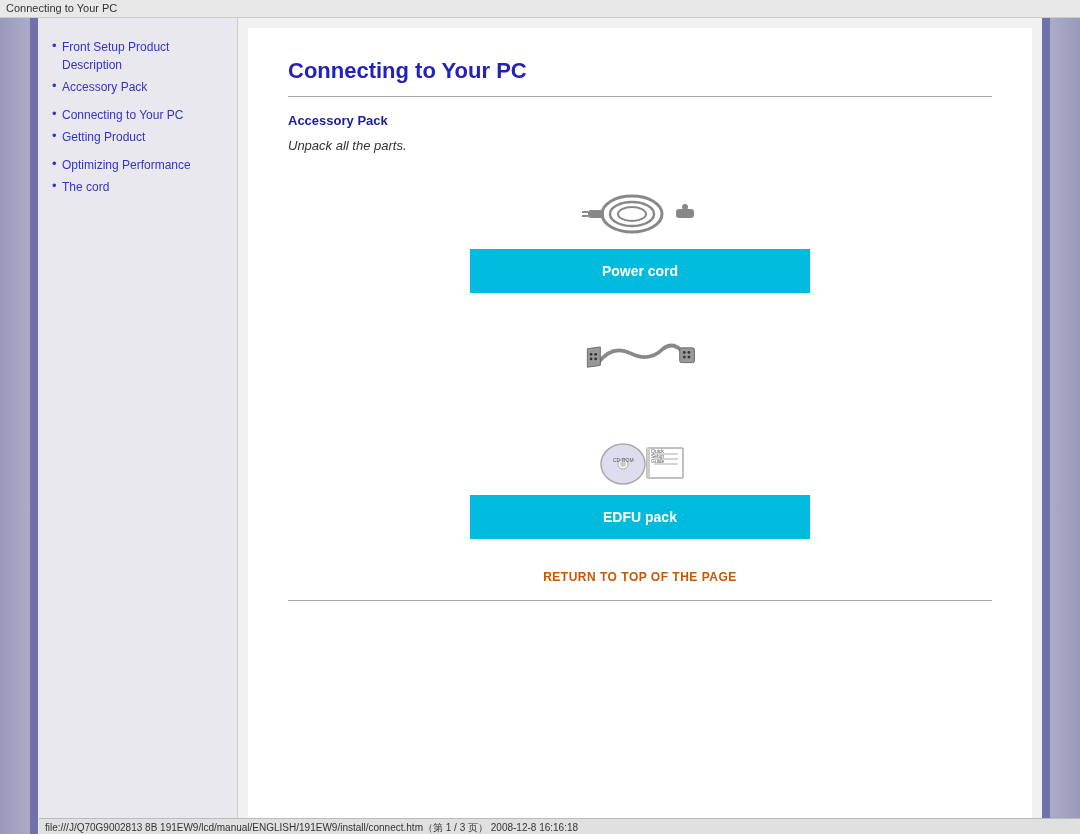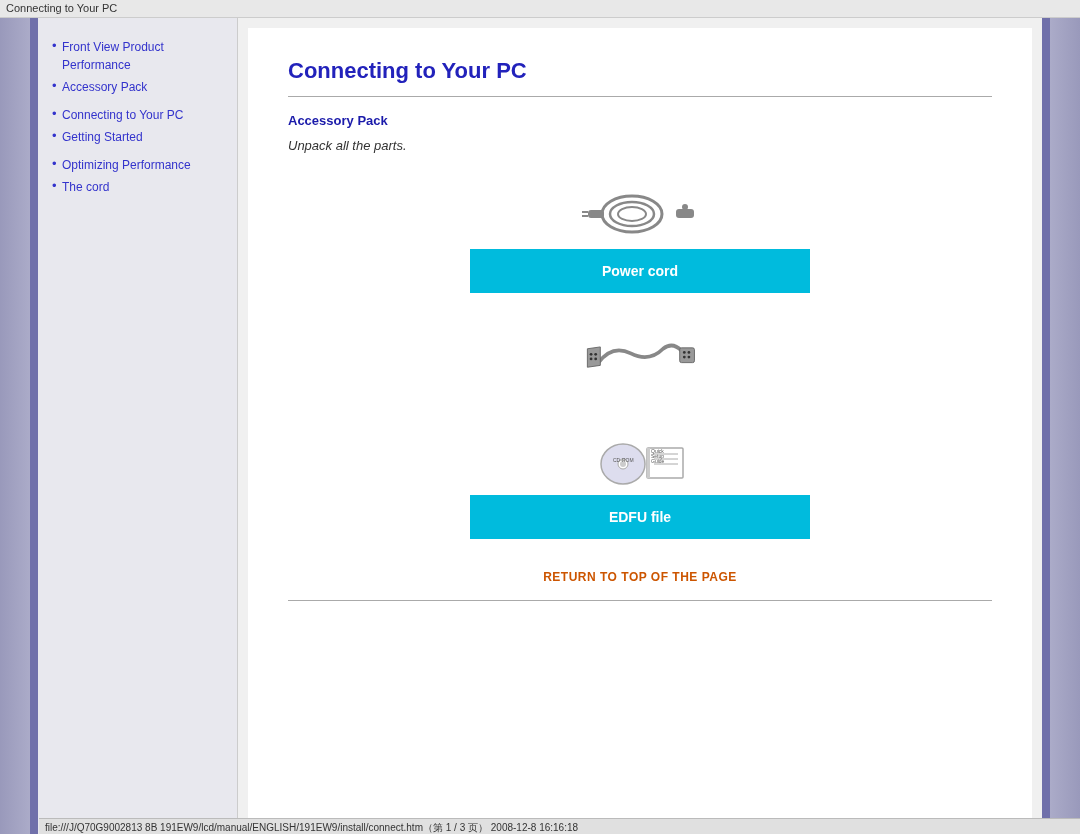--- a/index.html
+++ b/index.html
@@ -200,30 +200,30 @@
 
 <div class="browser-content">
 
   <div class="left-accent">
     <div class="left-accent-inner"></div>
   </div>
 
   <div class="sidebar">
     <ul class="sidebar-nav">
       <li>
-        <a href="#">Front View Product Performance</a>
+        <a href="#">Front Setup Product Description</a>
       </li>
       <li>
         <a href="#">Accessory Pack</a>
       </li>
       <li class="group-gap">
         <a href="#">Connecting to Your PC</a>
       </li>
       <li>
-        <a href="#">Getting Started</a>
+        <a href="#">Getting Product</a>
       </li>
       <li class="group-gap">
         <a href="#">Optimizing Performance</a>
       </li>
       <li>
         <a href="#">The cord</a>
       </li>
     </ul>
   </div>
 
@@ -290,21 +290,21 @@
             <rect x="72" y="22" width="36" height="30" rx="1" fill="white" stroke="#aaa" stroke-width="1.5"></rect>
             <rect x="72" y="22" width="3" height="30" fill="#ccc"></rect>
             <line x1="79" y1="28" x2="103" y2="28" stroke="#aaa" stroke-width="1"></line>
             <line x1="79" y1="33" x2="103" y2="33" stroke="#aaa" stroke-width="1"></line>
             <line x1="79" y1="38" x2="103" y2="38" stroke="#aaa" stroke-width="1"></line>
             <text x="76" y="27" font-size="5" fill="#555" font-family="Arial">Quick</text>
             <text x="76" y="32" font-size="5" fill="#555" font-family="Arial">Setup</text>
             <text x="76" y="37" font-size="5" fill="#555" font-family="Arial">Guide</text>
           </svg>
         </div>
-        <div class="accessory-label">EDFU file</div>
+        <div class="accessory-label">EDFU pack</div>
       </div>
 
       <div class="return-link">
         <a href="#">RETURN TO TOP OF THE PAGE</a>
       </div>
 
       <hr class="divider">
 
     </div>
   </div>

